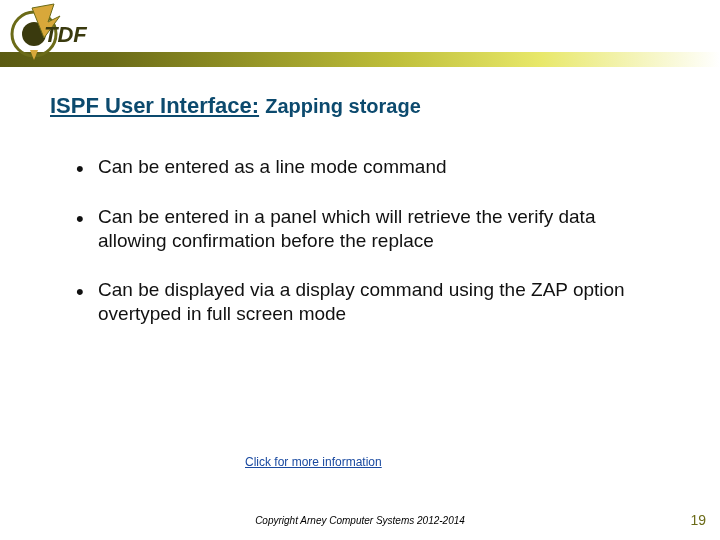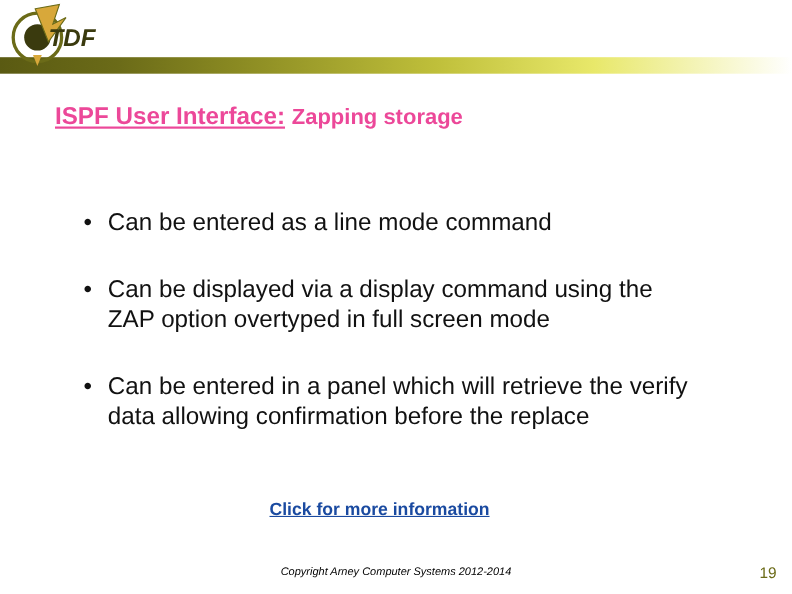--- a/index.html
+++ b/index.html
@@ -1,26 +1,26 @@
 <!DOCTYPE html>
 <html><head>
 <meta charset="utf-8">
 <style>
   * { box-sizing: border-box; margin: 0; padding: 0; }
   html, body { width: 720px; height: 540px; font-family: Arial, Helvetica, sans-serif; background: #fff; overflow: hidden; }
   .slide { position: relative; width: 720px; height: 540px; border-radius: 23px; }
   .header-band { position: absolute; top: 52px; left: 0; width: 720px; height: 15px; background: linear-gradient(to right, #5a5a12 0%, #6b6b18 15%, #8a8a22 30%, #bfbf3a 55%, #e8e86a 75%, #ffffff 100%); }
   .logo { position: absolute; top: 2px; left: 10px; width: 80px; height: 62px; }
-  .heading { position: absolute; top: 93px; left: 50px; font-size: 22px; font-weight: bold; color: #ec4899; }
+  .heading { position: absolute; top: 93px; left: 50px; font-size: 22px; font-weight: bold; color: #0c4a6e; }
   .heading .main { text-decoration: underline; }
   .heading .sub { font-size: 20px; font-weight: bold; }
   .bullets { position: absolute; top: 155px; left: 70px; width: 570px; list-style: none; }
-  .bullets li { position: relative; padding-left: 28px; font-size: 22px; line-height: 1.25; color: #111; margin-bottom: 26px; margin-top: 33px; }
+  .bullets li { position: relative; padding-left: 28px; font-size: 19px; line-height: 1.25; color: #111; margin-bottom: 26px; }
   .bullets li::before { content: "•"; position: absolute; left: 6px; top: 0; font-size: 22px; }
-  .link { position: absolute; top: 455px; left: 245px; font-size: 16px; color: #1a4aa0; text-decoration: underline; cursor: pointer; font-weight: bold; }
+  .link { position: absolute; top: 455px; left: 245px; font-size: 12px; color: #1a4aa0; text-decoration: underline; cursor: pointer; }
   .copyright { position: absolute; bottom: 14px; left: 0; width: 720px; text-align: center; font-size: 10px; color: #000; font-style: italic; }
   .pagenum { position: absolute; bottom: 12px; right: 14px; font-size: 14px; color: #6b6b18; text-align: right; }
 </style>
 </head>
 <body>
 
 <div class="slide">
 
   <div class="header-band"></div>
 
@@ -35,22 +35,22 @@
   </div>
 
   <div class="heading">
     <span class="main">ISPF User Interface:</span>
     <span> </span>
     <span class="sub">Zapping storage</span>
   </div>
 
   <ul class="bullets">
     <li>Can be entered as a line mode command</li>
+    <li>Can be entered in a panel which will retrieve the verify data allowing confirmation before the replace</li>
     <li>Can be displayed via a display command using the ZAP option overtyped in full screen mode</li>
-    <li>Can be entered in a panel which will retrieve the verify data allowing confirmation before the replace</li>
   </ul>
 
   <a class="link">Click for more information</a>
 
   <div class="copyright">Copyright Arney Computer Systems 2012-2014</div>
   <div class="pagenum">19</div>
 
 </div>
 
 </body></html>

